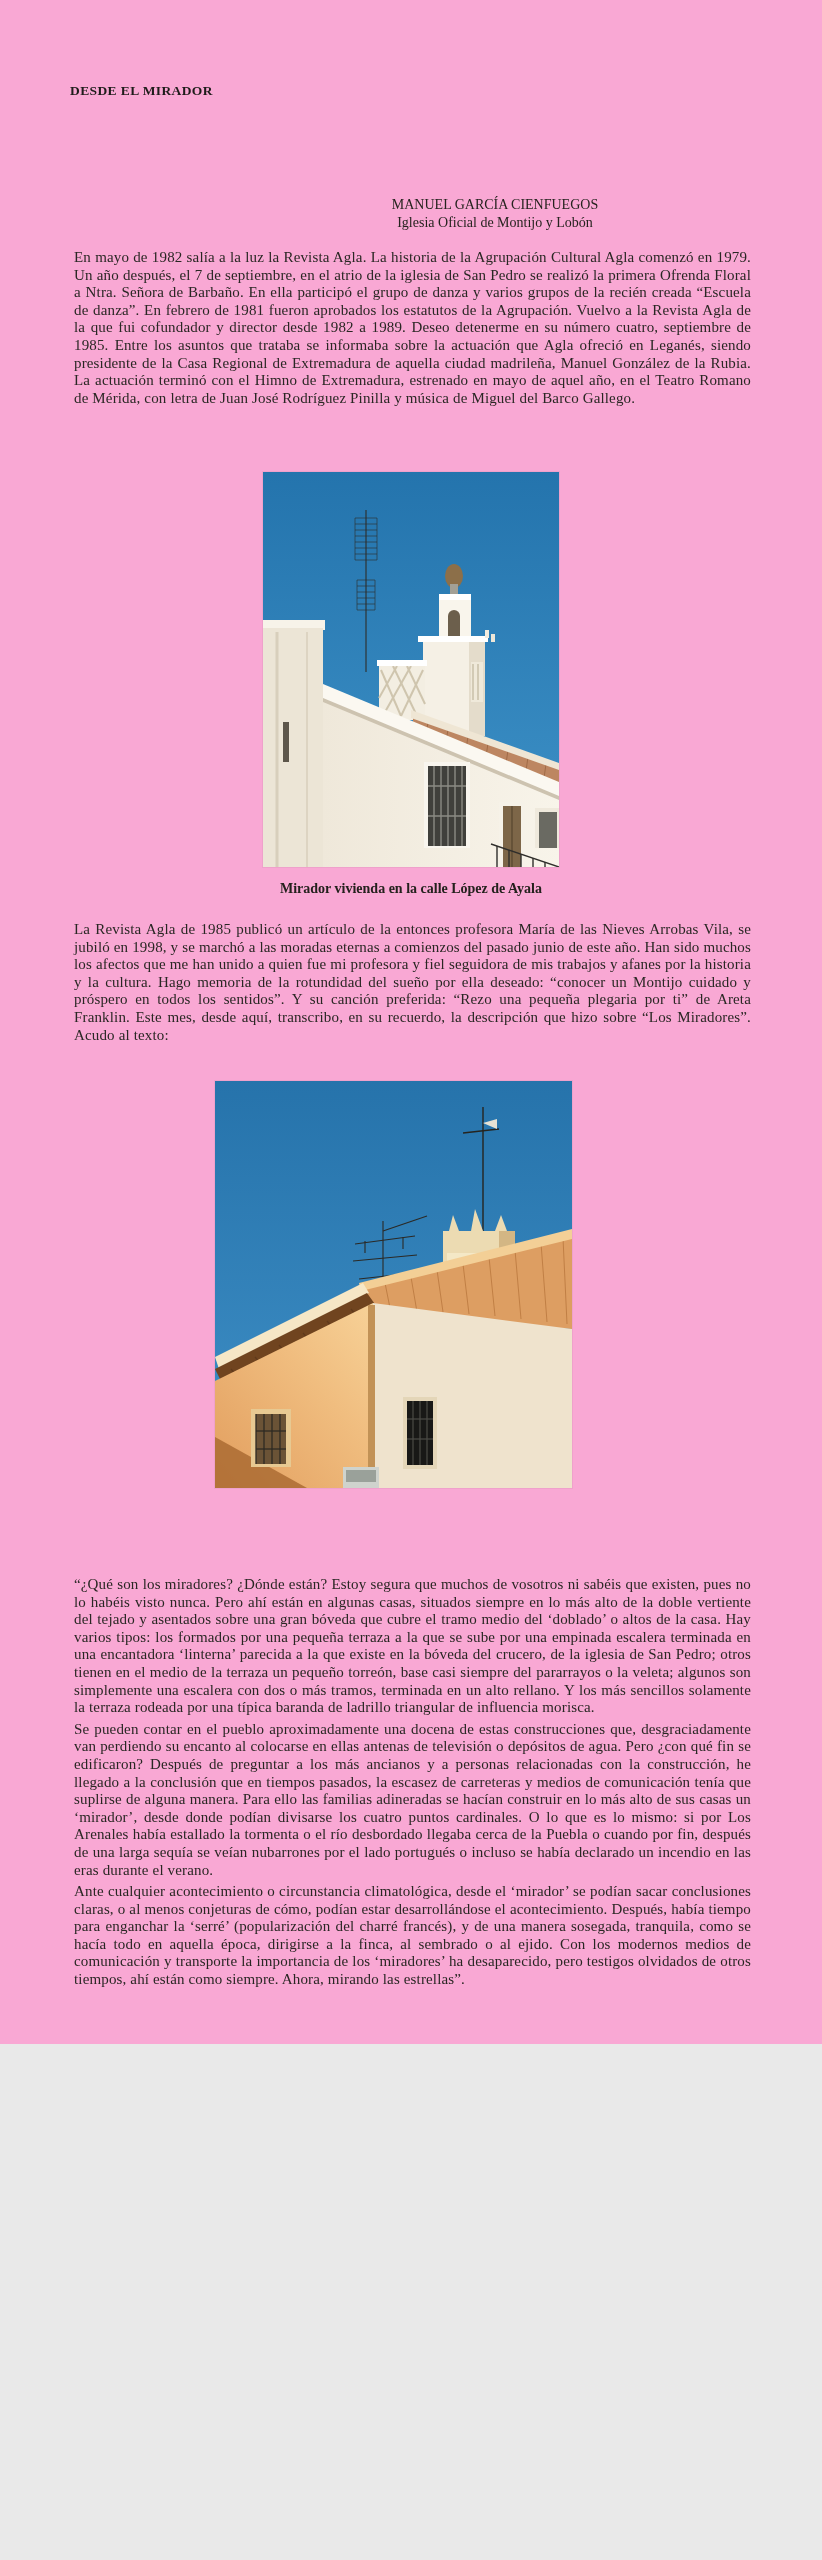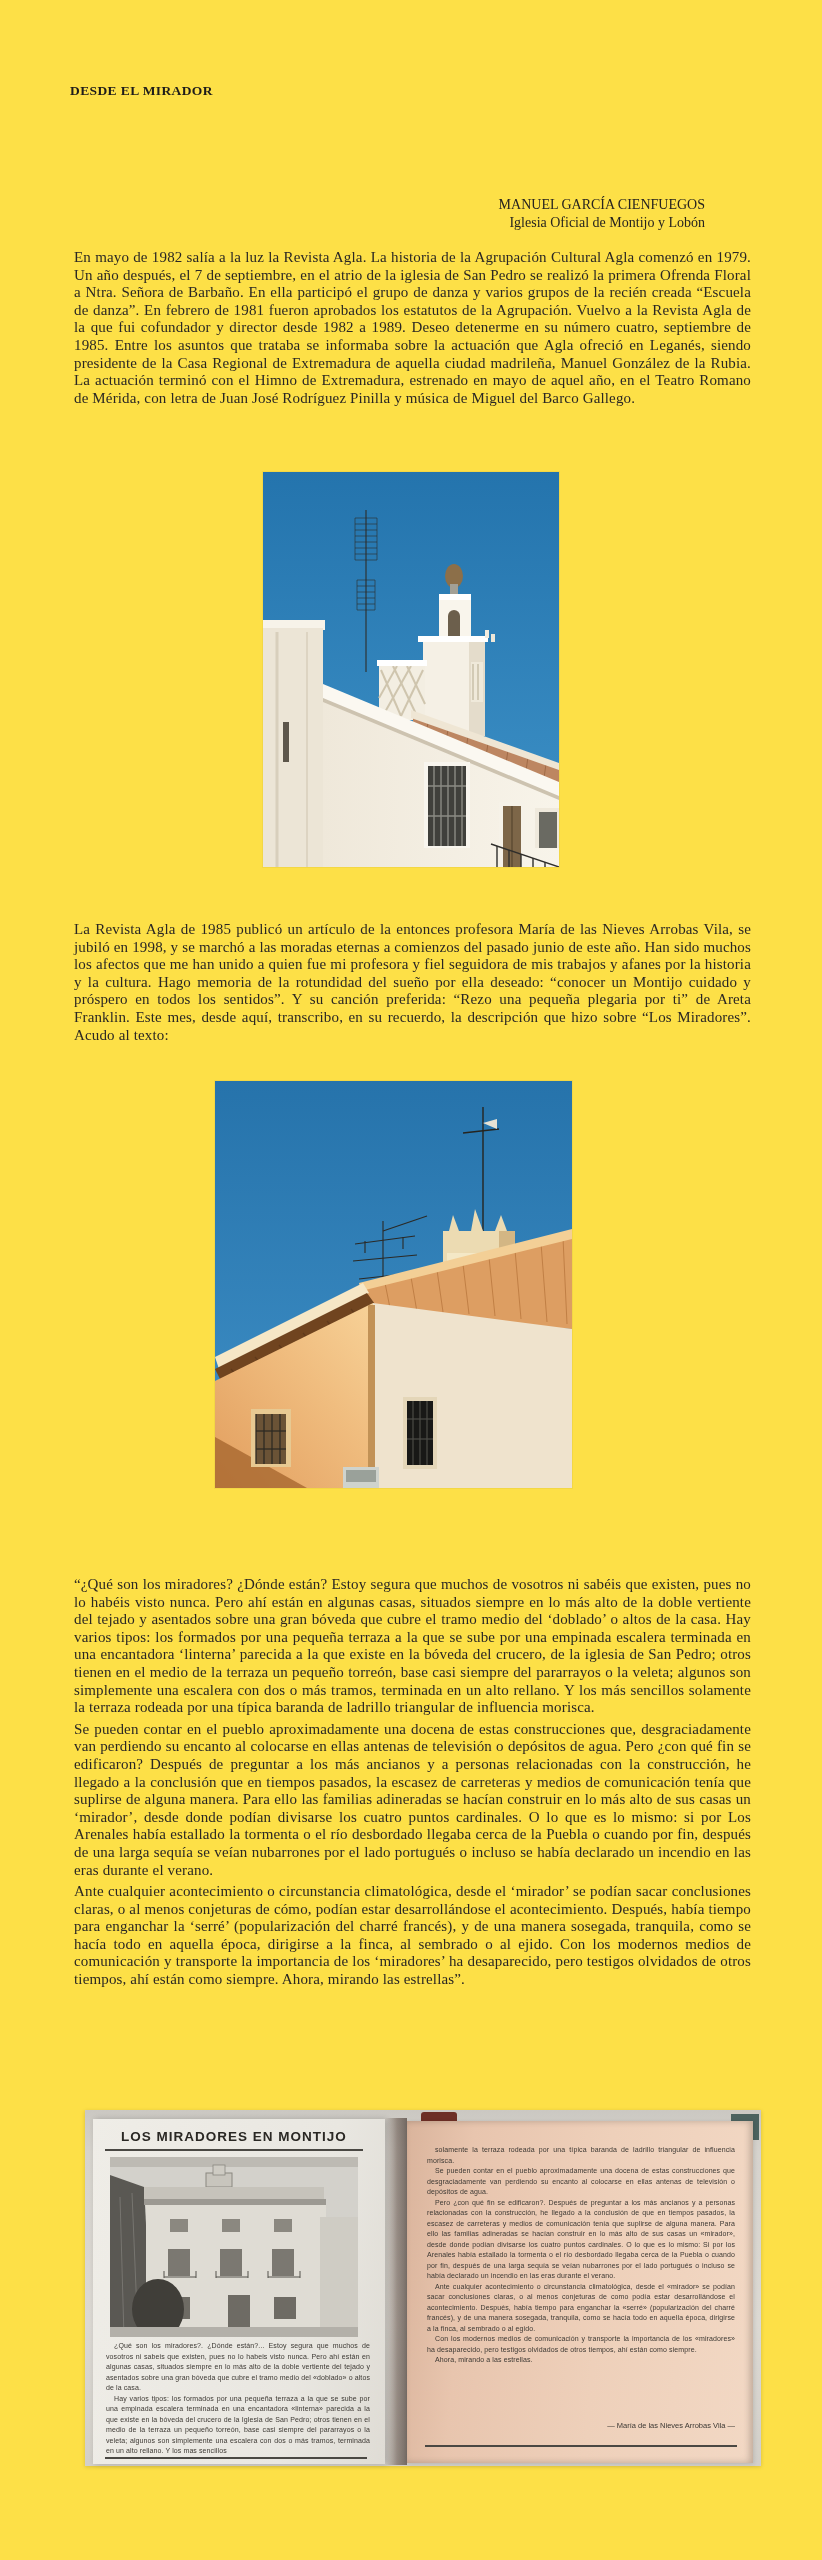--- a/index.html
+++ b/index.html
@@ -1,31 +1,31 @@
 <!DOCTYPE html>
 <html><head>
 <meta charset="utf-8">
 <style>
   html,body{margin:0;padding:0;background:#e9e9e9;}
   .page{
-    position:relative;width:822px;height:2560px;margin:0 auto;
-    background:#fde047;color:#262421;
+    position:relative;width:822px;height:2044px;margin:0 auto;
+    background:#f9a8d4;color:#262421;
     font-family:"Liberation Serif", serif;overflow:hidden;
   }
   .abs{position:absolute;}
   .kicker{
     left:70px;top:83px;width:400px;
     font-size:13.5px;font-weight:bold;letter-spacing:.4px;color:#1e1c1a;
   }
   .title{
     left:0;top:119px;width:822px;text-align:center;
     font-size:22px;font-weight:bold;color:#1b1918;letter-spacing:.2px;
   }
   .byline{
-    right:117px;top:196px;width:420px;text-align:right;
+    right:117px;top:196px;width:420px;text-align:center;
     font-size:14px;color:#26231f;line-height:18px;
   }
   .body-text{
     left:70px;width:685px;
     font-size:15px;line-height:17.6px;text-align:justify;color:#2a2724;
     letter-spacing:.15px;
   }
   .body-text p{margin:4px;}
   .figcap{
     width:822px;left:0;text-align:center;
@@ -203,20 +203,21 @@
         <line x1="258" y1="382" x2="258" y2="395"></line>
           <line x1="270" y1="386" x2="270" y2="395"></line>
         <line x1="282" y1="390" x2="282" y2="395"></line>
       </g>
       <g>
         <rect x="272" y="336" width="24" height="40" fill="#efe9dc"></rect>
         <rect x="276" y="340" width="18" height="36" fill="#6a6a62"></rect>
       </g>
     </svg>
   </div>
+  <figcaption class="abs figcap" style="top:881px;">Mirador vivienda en la calle López de Ayala</figcaption>
 
   <div class="abs body-text" style="top:917px;">
     <p>La Revista Agla de 1985 publicó un artículo de la entonces profesora María de las Nieves Arrobas Vila, se jubiló en 1998, y se marchó a las moradas eternas a comienzos del pasado junio de este año. Han sido muchos los afectos que me han unido a quien fue mi profesora y fiel seguidora de mis trabajos y afanes por la historia y la cultura. Hago memoria de la rotundidad del sueño por ella deseado: “conocer un Montijo cuidado y próspero en todos los sentidos”. Y su canción preferida: “Rezo una pequeña plegaria por ti” de Areta Franklin. Este mes, desde aquí, transcribo, en su recuerdo, la descripción que hizo sobre “Los Miradores”. Acudo al texto:</p>
   </div>
 
   <div class="abs photo-frame" style="left:215px;top:1081px;width:357px;height:407px;">
     <svg width="357" height="407" viewBox="0 0 357 407">
       <defs>
         <linearGradient id="sky2" x1="0" y1="0" x2="0" y2="1">
           <stop offset="0" stop-color="#2673ab"></stop>

